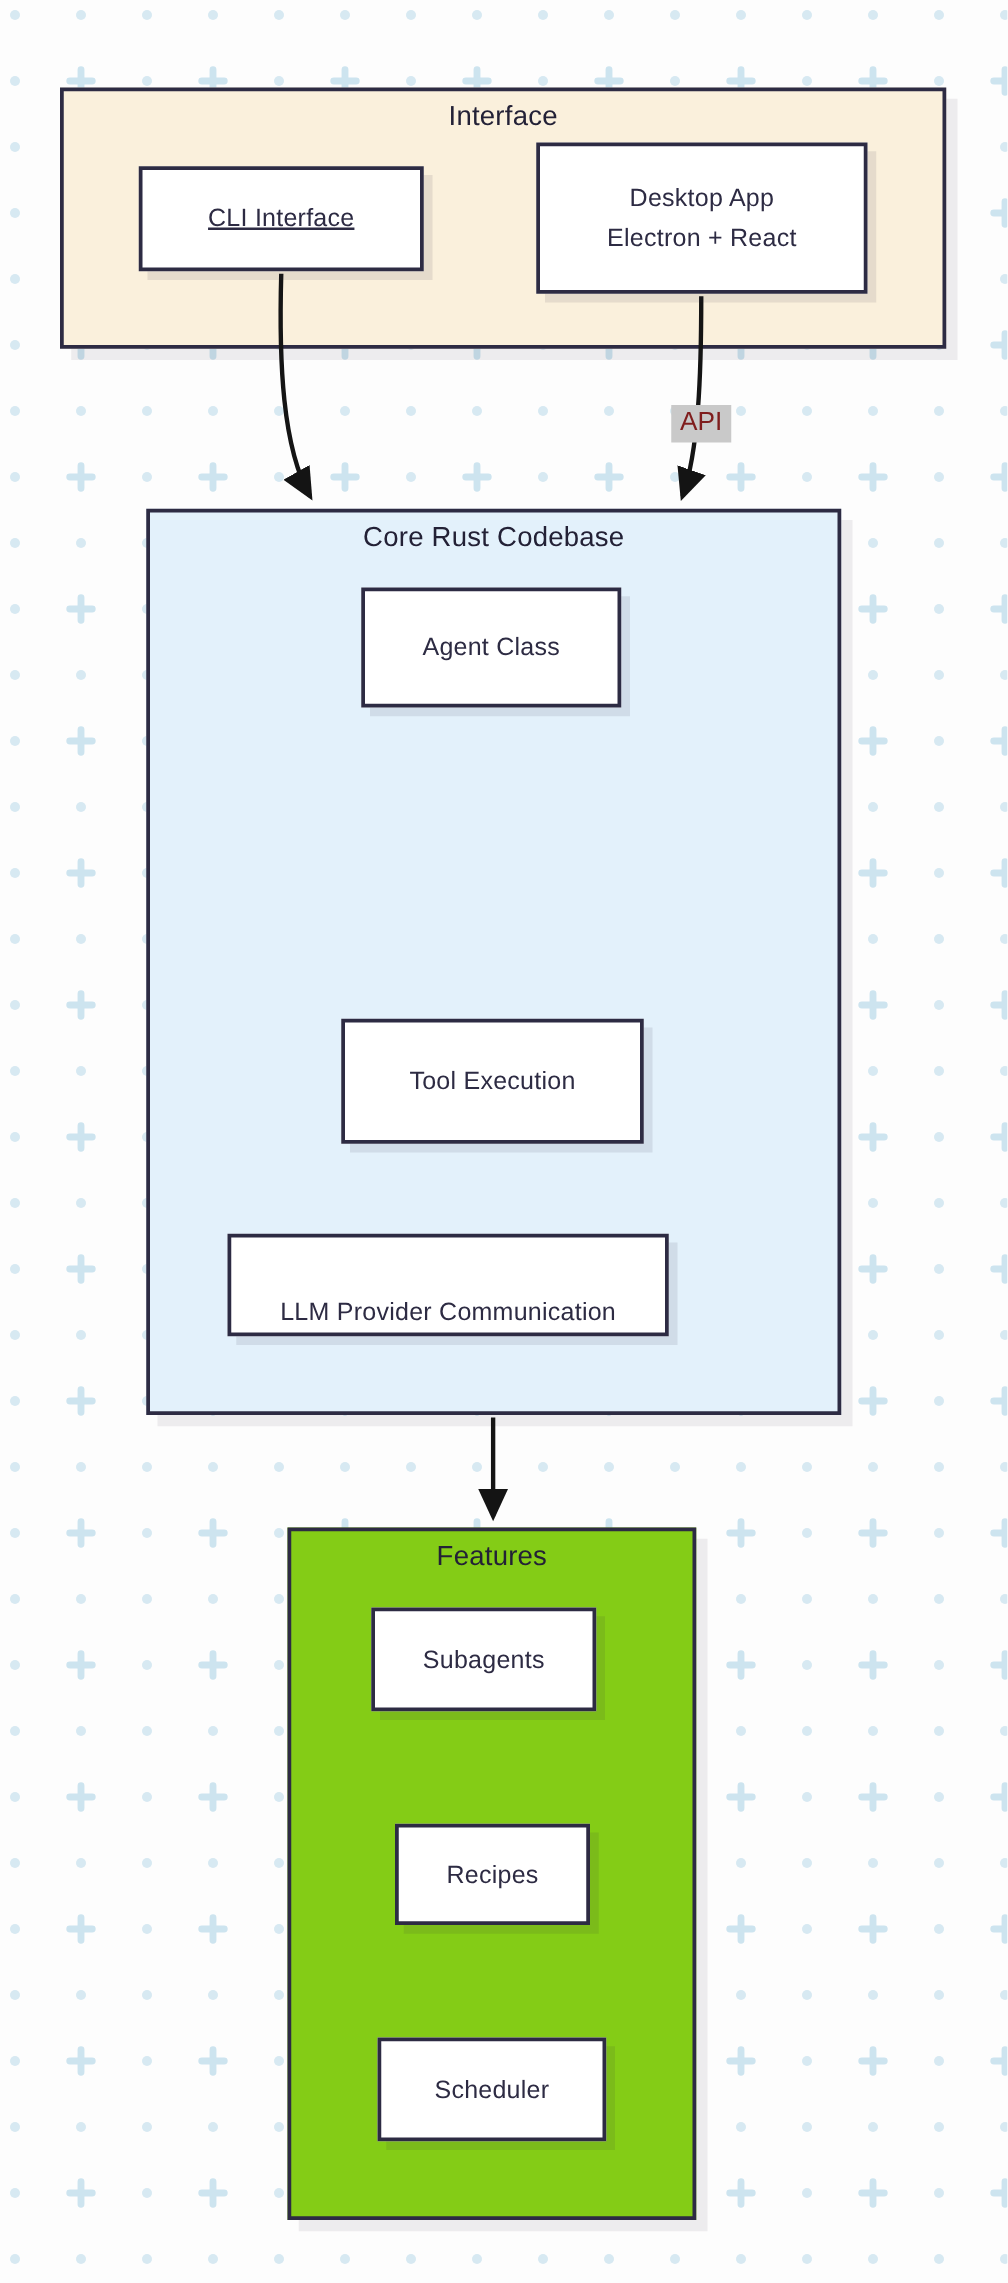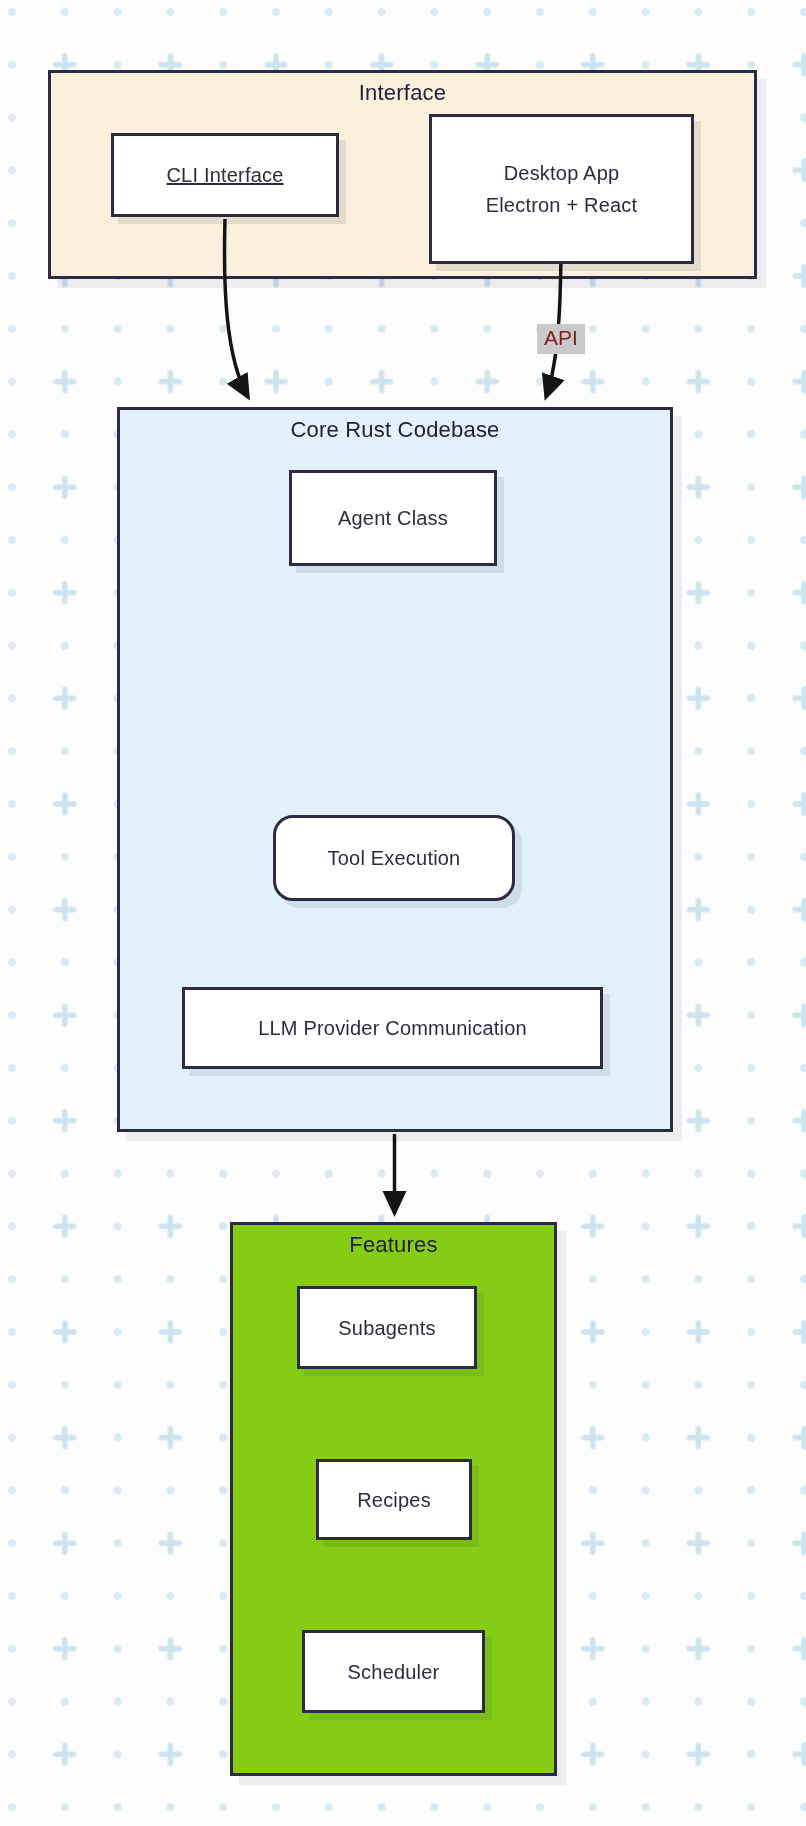--- a/index.html
+++ b/index.html
@@ -53,25 +53,25 @@
     align-items: center;
     justify-content: center;
     text-align: center;
     font-size: 20px;
     font-weight: 500;
     color: #2d2b43;
     line-height: 1.6;
     letter-spacing: 0.2px;
   }
   #node-cli       { left: 111px; top: 133px;  width: 228px; height: 84px; text-decoration: underline; }
-  #node-desktop   { left: 429px; top: 114px;  width: 265px; height: 150px; }
+  #node-desktop   { left: 429px; top: 114px;  width: 265px; height: 121px; }
   #node-agent     { left: 289px; top: 470px;  width: 208px; height: 96px; }
   #node-extension { left: 218px; top: 643px;  width: 352px; height: 82px; }
-  #node-tool      { left: 273px; top: 815px;  width: 242px; height: 86px; border-radius: 20px; }
-  #node-llm       { left: 182px; top: 987px;  width: 421px; height: 82px; }
+  #node-tool      { left: 273px; top: 815px;  width: 242px; height: 100px; }
+  #node-llm       { left: 182px; top: 987px;  width: 353px; height: 82px; justify-content: flex-end; }
   #node-subagents { left: 297px; top: 1286px; width: 180px; height: 83px; }
   #node-recipes   { left: 316px; top: 1459px; width: 156px; height: 81px; }
   #node-scheduler { left: 302px; top: 1630px; width: 183px; height: 83px; }
 
   .edge-label {
     position: absolute;
     left: 537px; top: 324px;
     padding: 2px 7px 4px 7px;
     background: #c9c9c9;
     font-size: 21px;

